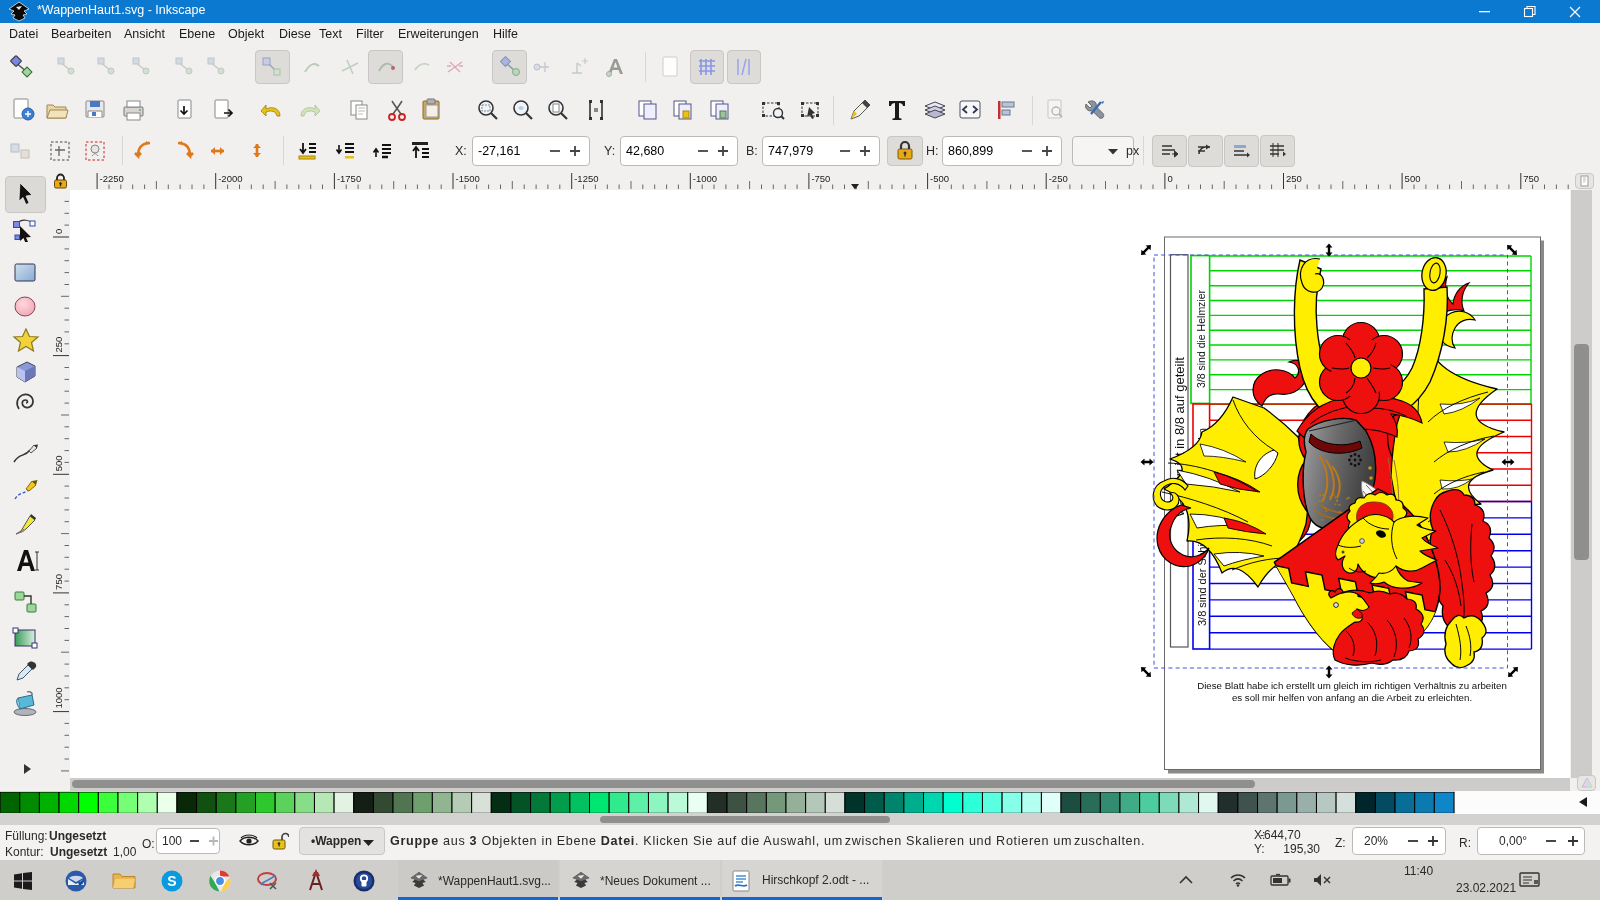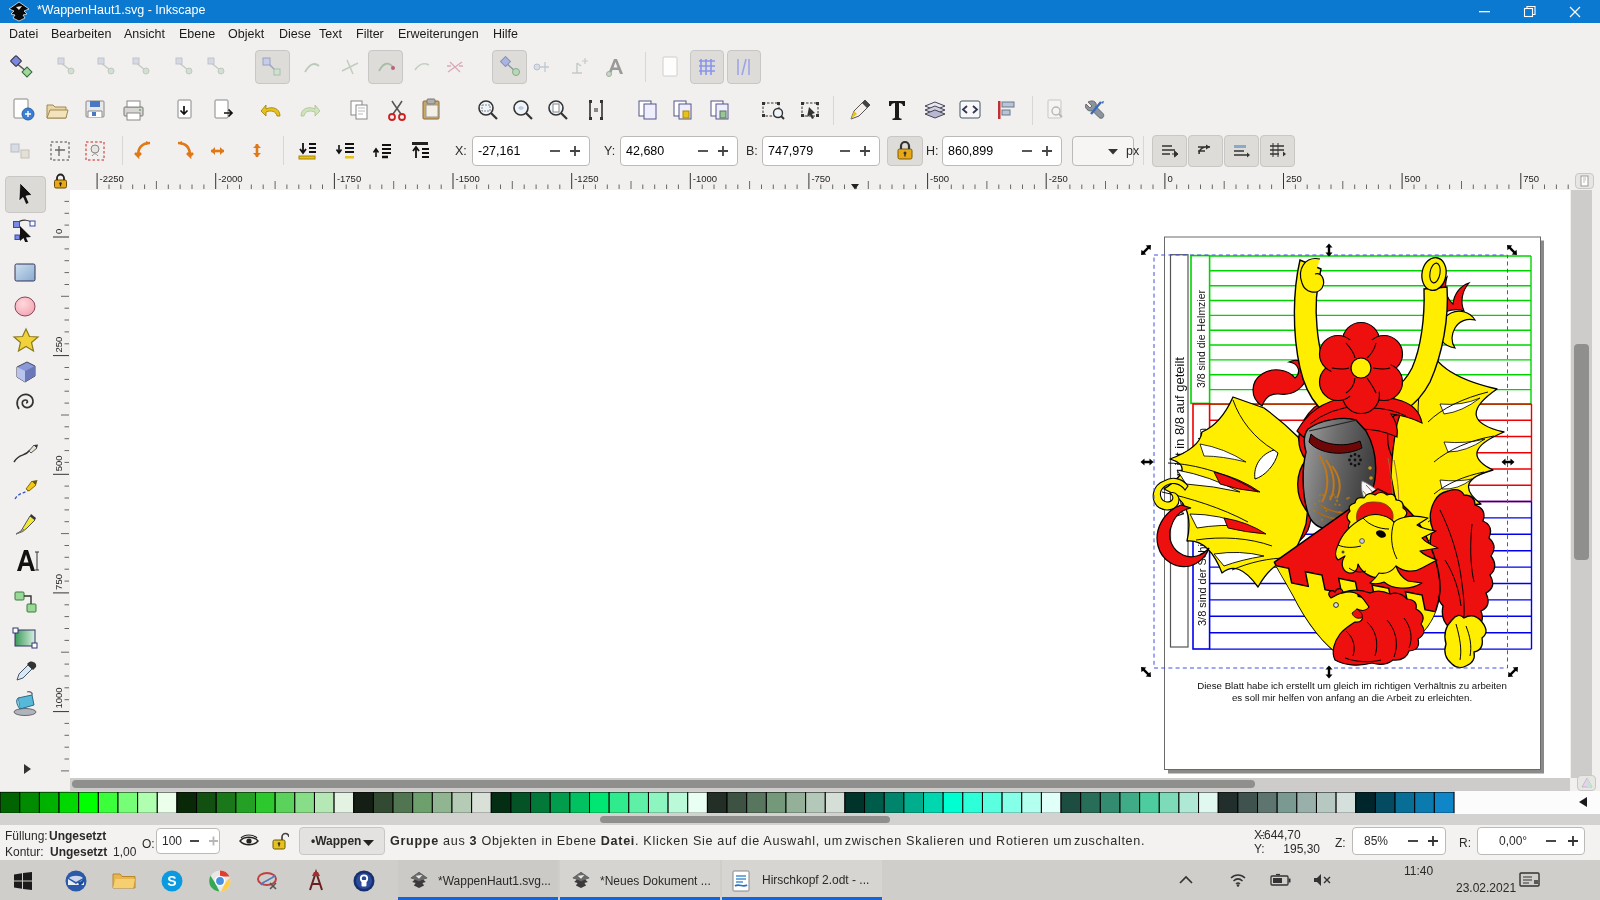--- a/index.html
+++ b/index.html
@@ -1027,21 +1027,21 @@
 <svg class="abs" style="left:362px;top:839px;" width="14" height="8">
       <path d="M1 1 L6.5 7 L12 1 Z" fill="#222"></path>
     </svg>
 <div class="stext" style="left:390px;top:834px;font-size:12.6px;letter-spacing:0.68px;"><b>Gruppe</b> aus <b>3</b> Objekten in Ebene <b>Datei</b>. Klicken Sie auf die Auswahl, um zwischen Skalieren und Rotieren um zuschalten.</div>
 <div class="stext" style="left:1254px;top:828px;">X:</div>
 <div class="stext" style="left:1320px;top:828px;width:60px;text-align:left;transform:translateX(-100%);">-644,70</div>
 <div class="stext" style="left:1254px;top:842px;">Y:</div>
 <div class="stext" style="left:1320px;top:842px;width:60px;text-align:right;transform:translateX(-100%);">195,30</div>
 <div class="stext" style="left:1335px;top:836px;">Z:</div>
 <div class="inputbox" style="left:1352px;top:827px;width:94px;height:28px;"></div>
-<div class="stext" style="left:1364px;top:834px;">85%</div>
+<div class="stext" style="left:1364px;top:834px;">20%</div>
 <svg class="abs" style="left:1400px;top:827px;" width="46" height="28">
       <path d="M8 14 h10" stroke="#333" stroke-width="1.8"></path>
       <path d="M28 14 h10 M33 9 v10" stroke="#333" stroke-width="1.8"></path>
     </svg>
 <div class="stext" style="left:1459px;top:836px;">R:</div>
 <div class="inputbox" style="left:1477px;top:827px;width:108px;height:28px;"></div>
 <div class="stext" style="left:1499px;top:834px;">0,00°</div>
 <svg class="abs" style="left:1536px;top:827px;" width="50" height="28">
       <path d="M10 14 h10" stroke="#333" stroke-width="1.8"></path>
       <path d="M32 14 h10 M37 9 v10" stroke="#333" stroke-width="1.8"></path>

